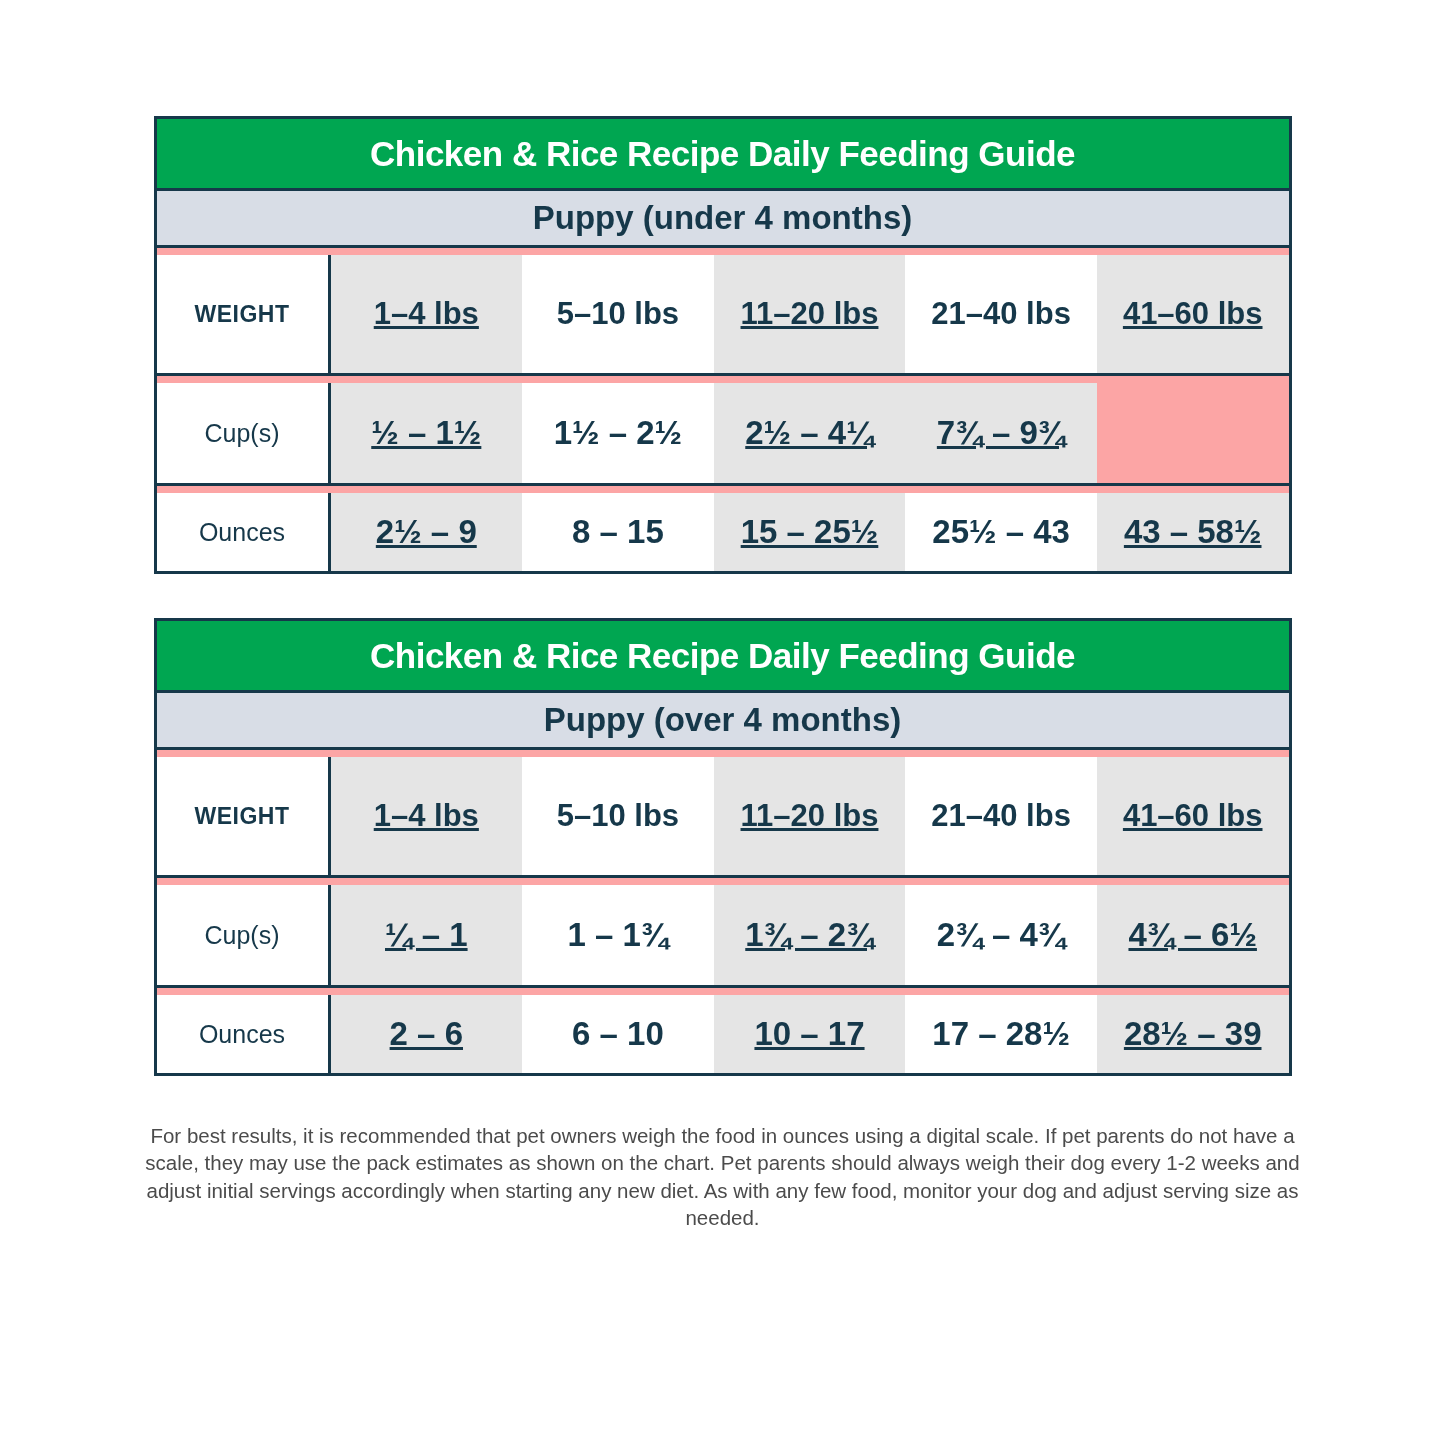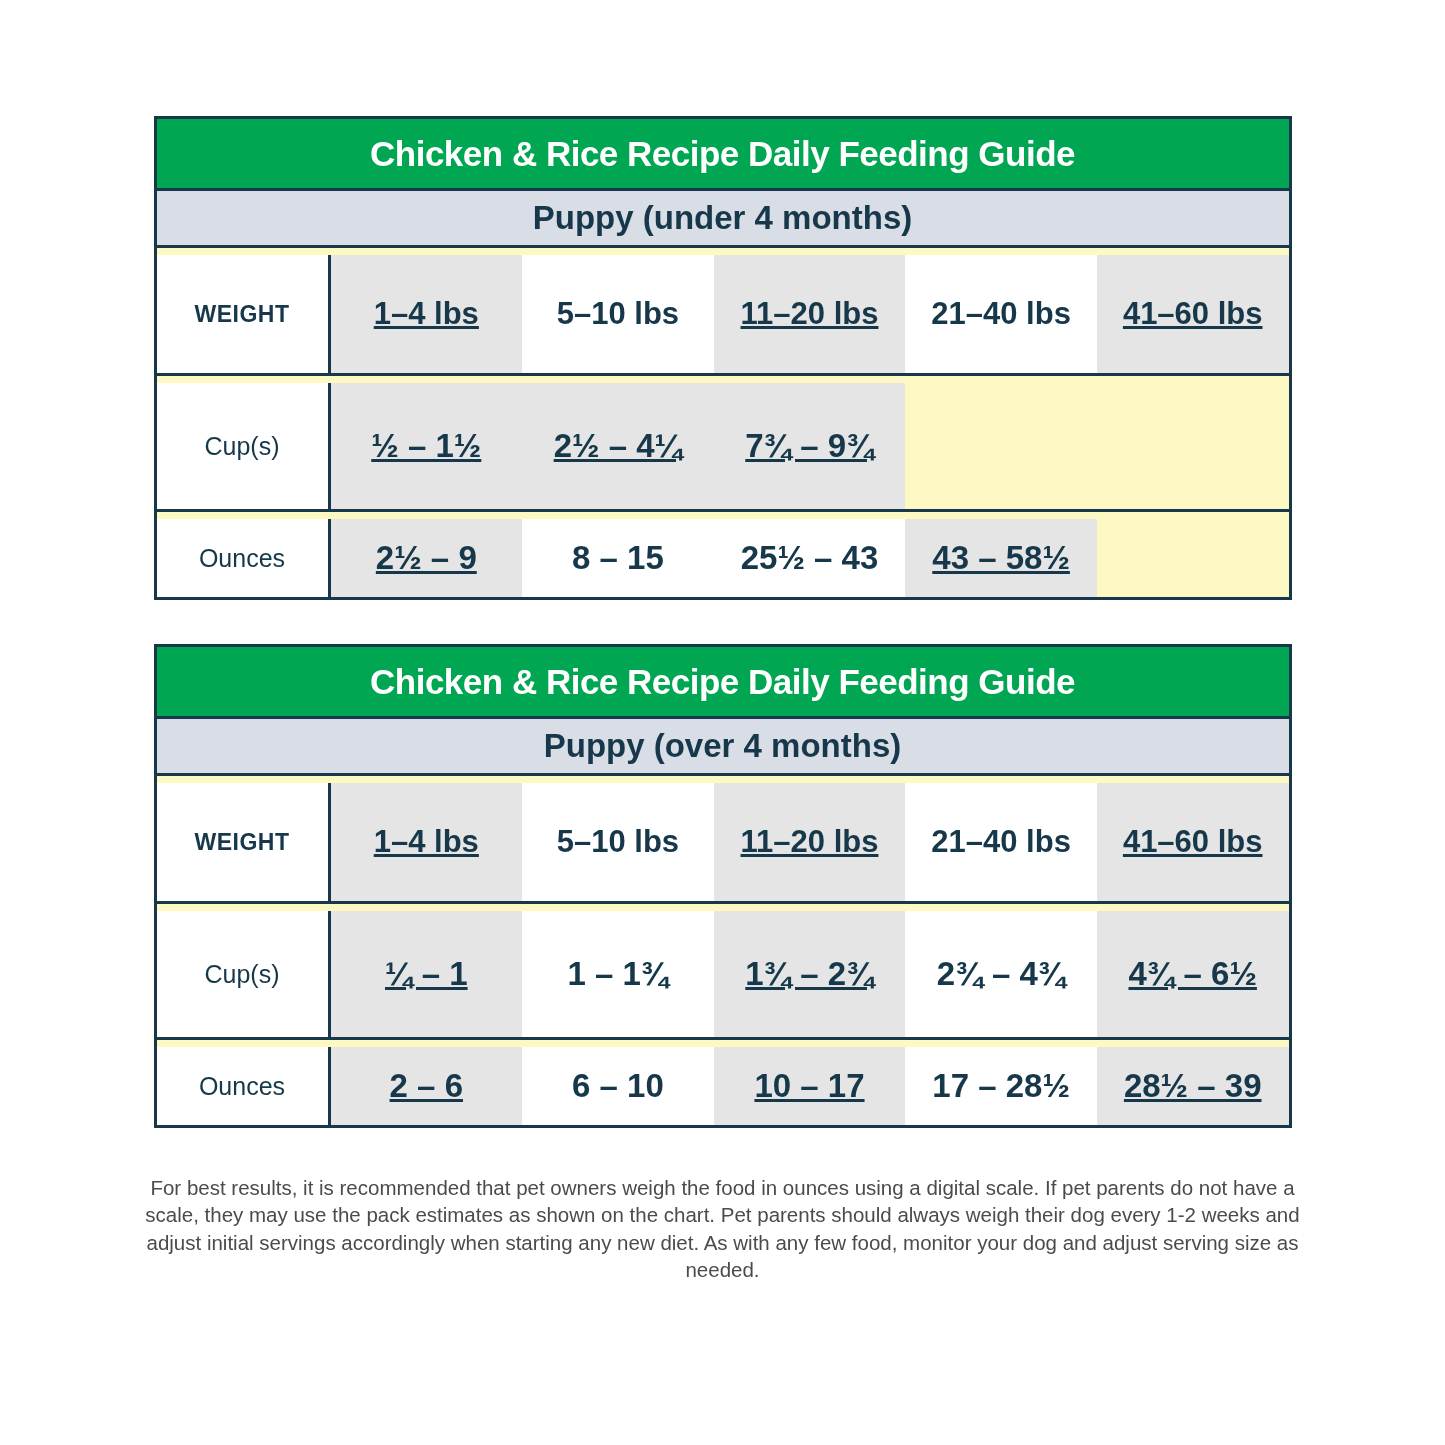--- a/index.html
+++ b/index.html
@@ -21,21 +21,21 @@
   .page {
     width: 1445px;
     height: 1445px;
     padding-top: 116px;
     background: #ffffff;
   }
   .guide-table {
     width: 1138px;
     margin: 0 auto;
     border: 3px solid var(--border-dark);
-    background: #fef9c3;
+    background: #fca5a5;
     text-align: center;
   }
   .guide-table + .guide-table { margin-top: 44px; }
   .tbl-title {
     height: 72px;
     background: var(--header-green);
     border-bottom: 3px solid var(--border-dark);
     color: #ffffff;
     font-size: 35px;
     font-weight: bold;
@@ -53,21 +53,21 @@
     font-weight: bold;
     display: flex;
     align-items: center;
     justify-content: center;
   }
   .tbl-row {
     display: grid;
     grid-template-columns: 174px repeat(5, 1fr);
   }
   .row-weight { height: 128px; border-bottom: 3px solid var(--border-dark); }
-  .row-cups   { height: 136px; border-bottom: 3px solid var(--border-dark); }
+  .row-cups   { height: 110px; border-bottom: 3px solid var(--border-dark); }
   .row-ounces { height: 85px; }
   .cell {
     display: flex;
     align-items: center;
     justify-content: center;
     color: var(--text-dark);
     font-size: 33px;
     font-weight: bold;
     background: #ffffff;
     margin-top: 7px;
@@ -108,28 +108,30 @@
       <div class="cell shade">1–4 lbs</div>
       <div class="cell">5–10 lbs</div>
       <div class="cell shade">11–20 lbs</div>
       <div class="cell">21–40 lbs</div>
       <div class="cell shade">41–60 lbs</div>
     </div>
 
     <div class="tbl-row row-cups">
       <div class="cell label">Cup(s)</div>
       <div class="cell shade">½ – 1½</div>
+      <div class="cell">1½ – 2½</div>
       <div class="cell shade">2½ – 4¼</div>
       <div class="cell shade">7¾ – 9¾</div>
     </div>
 
     <div class="tbl-row row-ounces">
       <div class="cell label">Ounces</div>
       <div class="cell shade">2½ – 9</div>
       <div class="cell">8 – 15</div>
+      <div class="cell shade">15 – 25½</div>
       <div class="cell">25½ – 43</div>
       <div class="cell shade">43 – 58½</div>
     </div>
   </section>
 
   <section class="guide-table">
     <header class="tbl-title">Chicken &amp; Rice Recipe Daily Feeding Guide</header>
     <div class="tbl-subtitle">Puppy (over 4 months)</div>
 
     <div class="tbl-row row-weight">

